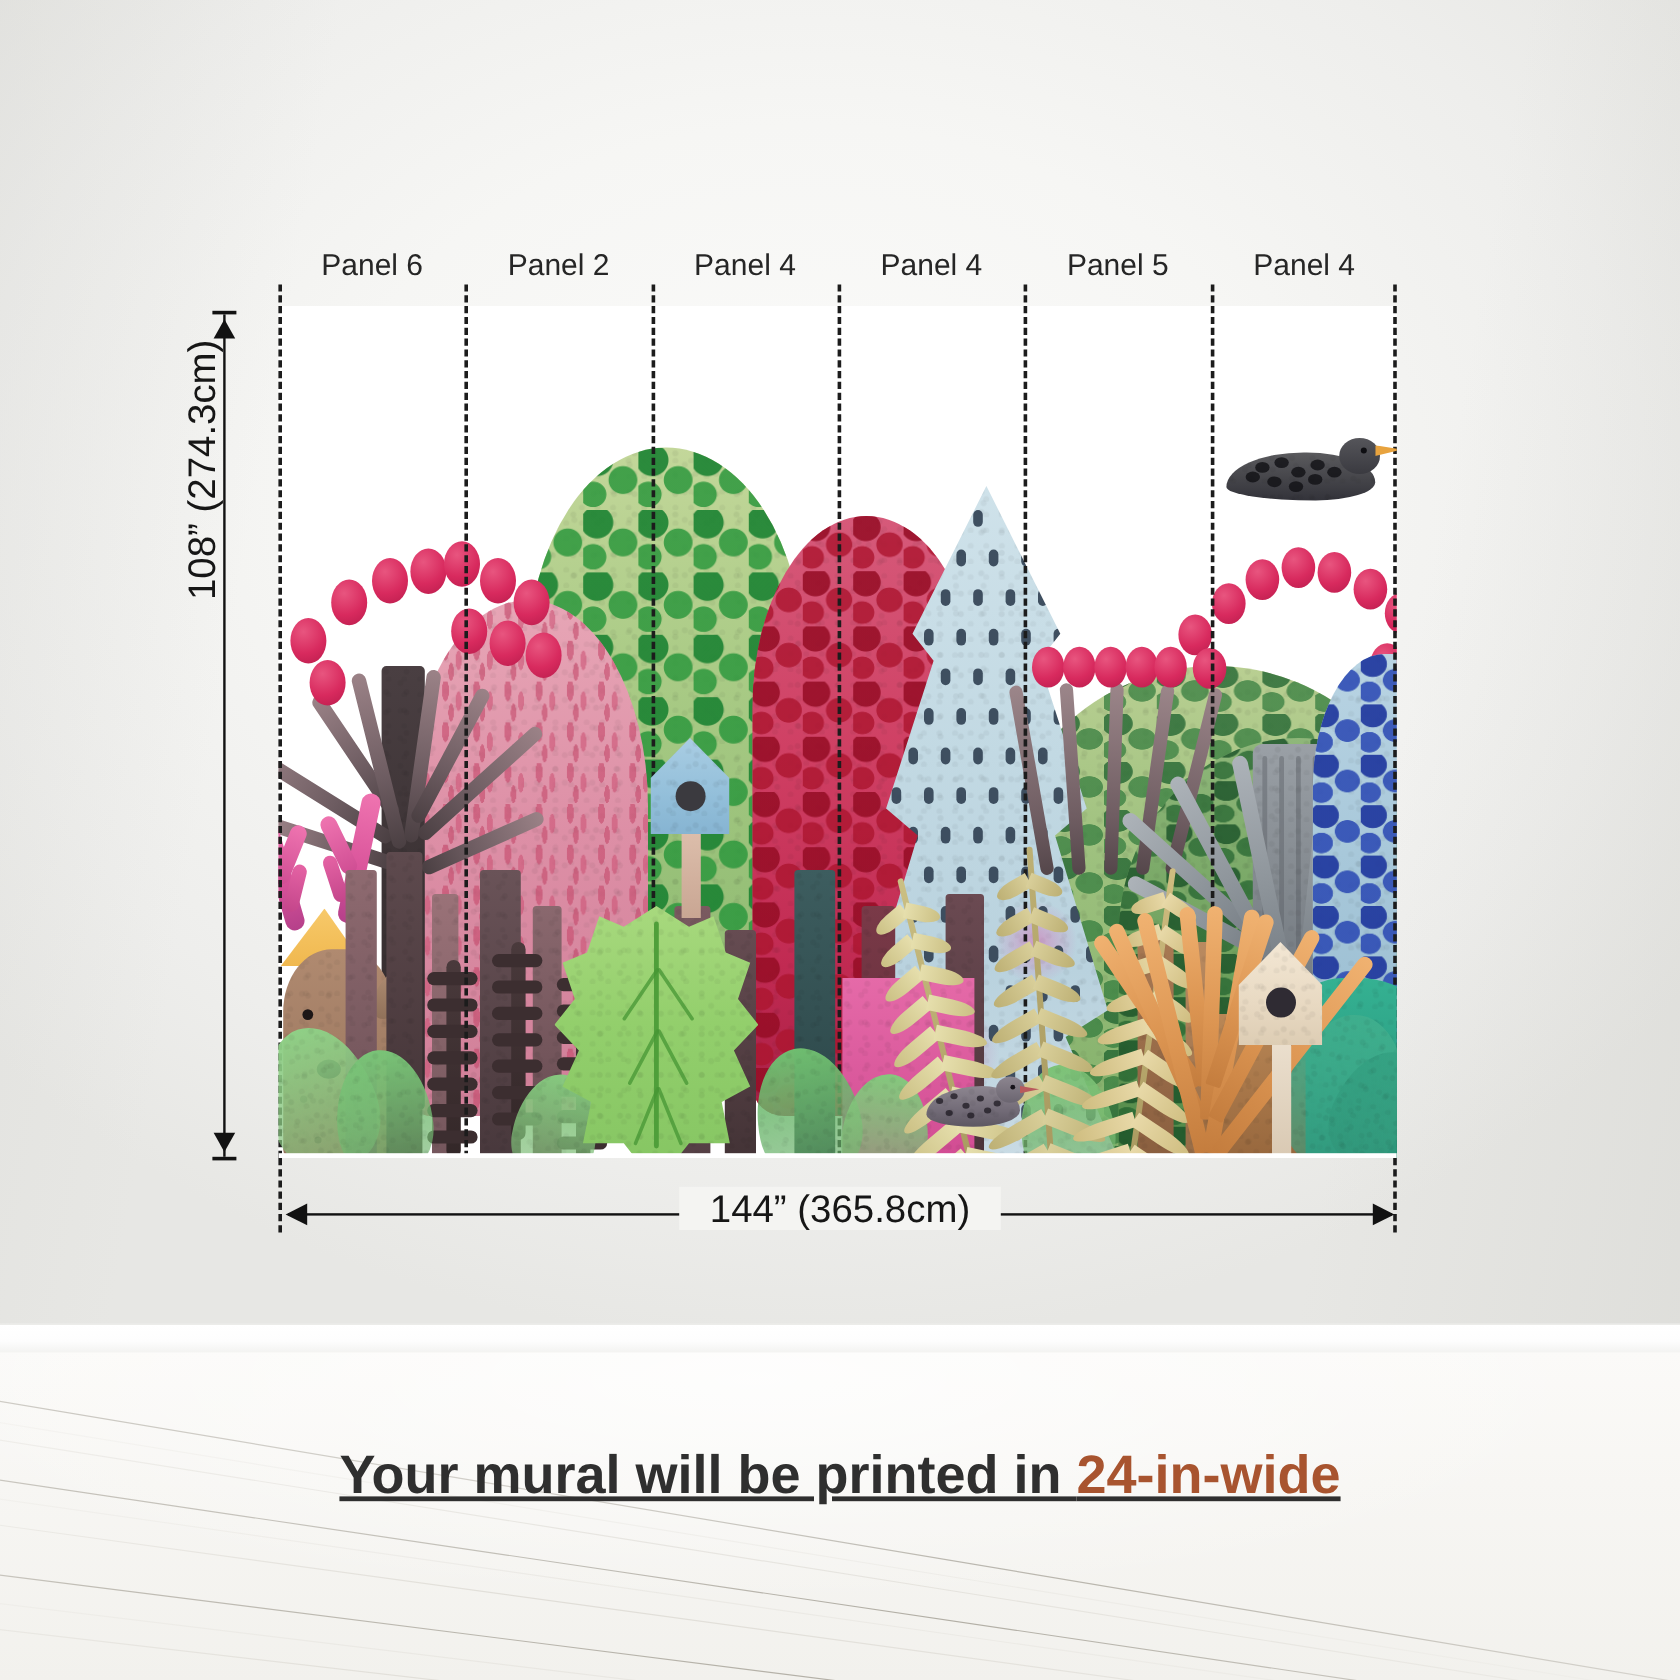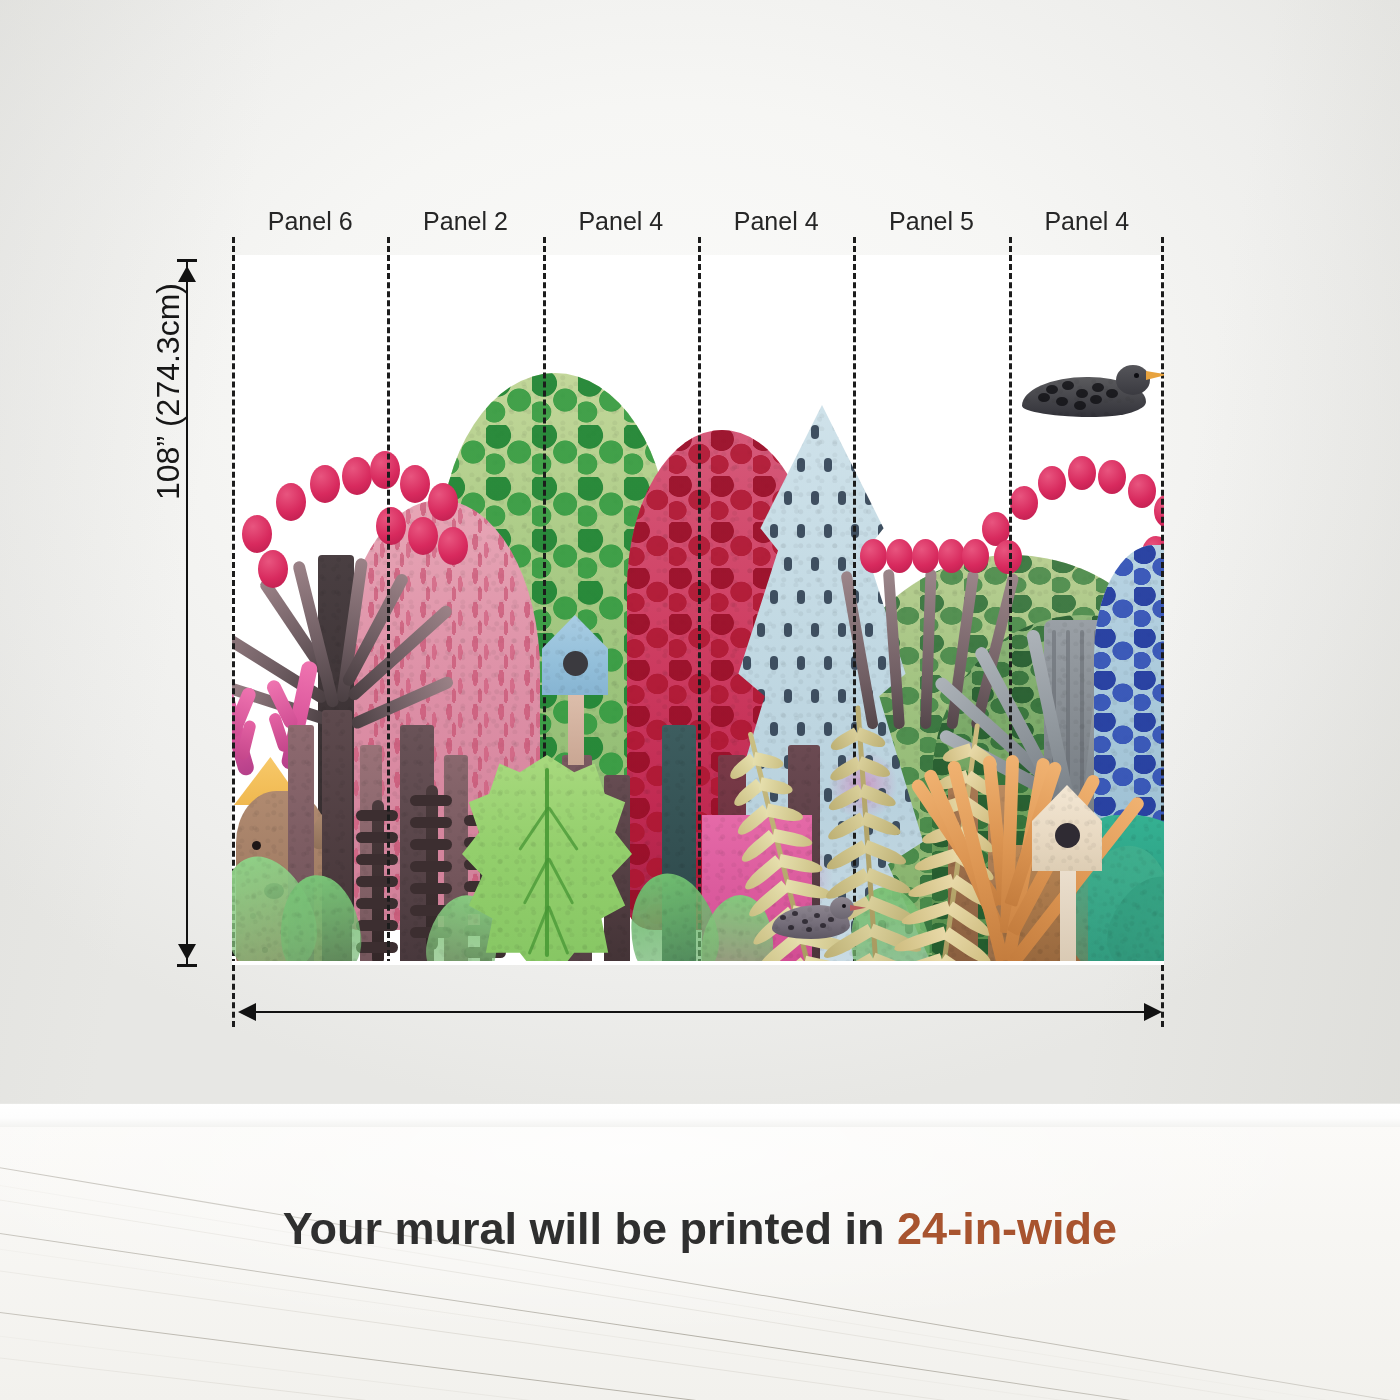--- a/index.html
+++ b/index.html
@@ -46,21 +46,21 @@
   }
 
   
   #title {
     position:absolute; left:0; top:80px; width:1400px; text-align:center;
     font-size:58px; font-weight:bold; color:#2d2d2d; letter-spacing:-0.5px;
   }
 
   #caption {
     position:absolute; left:0; top:1198px; width:1400px; text-align:center;
-    font-size:45px; font-weight:bold; color:#2f2f2f; line-height:1.38;
+    font-size:45px; font-weight:bold; color:#2f2f2f; line-height:1.38;text-decoration:underline;
   }
   #caption .accent { color:#a8542f; }
 
   
   #mural-wrap { position:absolute; left:232px; top:255px; width:932px; height:710px; }
   #mural {
     position:absolute; inset:0; background:#ffffff; overflow:hidden;
   }
   .pedge {
     position:absolute; width:0;
@@ -631,18 +631,19 @@
         <div class="plabel" style="left: 466.667px;">Panel 4</div>
         <div class="plabel" style="left: 622px;">Panel 5</div>
         <div class="plabel" style="left: 777.333px;">Panel 4</div>
       </div>
   </div>
 
   <div id="hdim">
     <div class="arr-l"></div>
       <div class="arr-r"></div>
   </div>
+  <div id="hlabel"><span>144” (365.8cm)</span></div>
 
   <div id="caption">
     <span>Your mural will be printed in </span><span class="accent">24-in-wide</span><br>
   </div>
 
 </div>
 
 </body></html>

